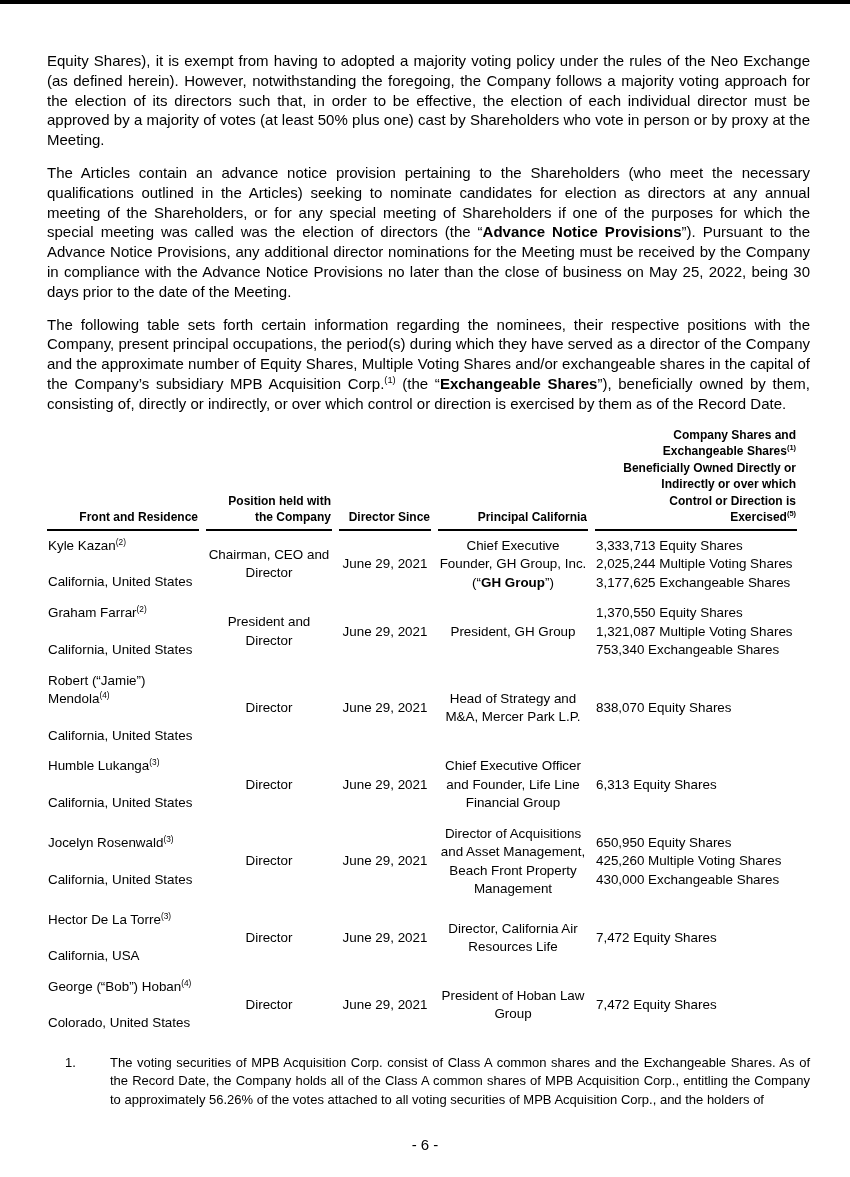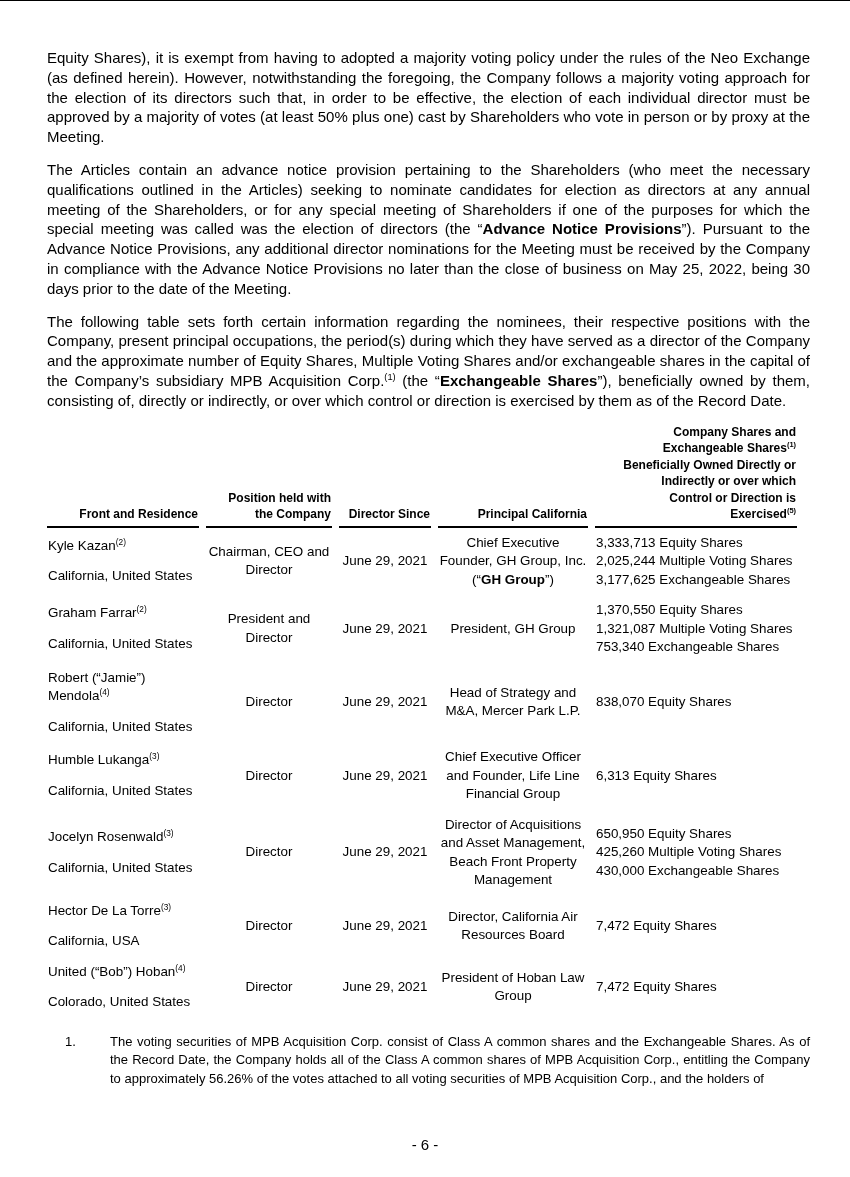--- a/index.html
+++ b/index.html
@@ -2,21 +2,21 @@
 <html><head>
 <meta charset="utf-8">
 <style>
   html, body { margin: 0; padding: 0; background: #ffffff; }
   .page {
     position: relative;
     width: 850px;
     height: 1177px;
     box-sizing: border-box;
     background: #ffffff;
-    border-top: 1px solid #000000;
+    border-top: 4px solid #000000;
     padding: 47px 40px 0 47px;
     overflow: hidden;
     font-family: "Liberation Sans", sans-serif;
     color: #000000;
   }
   p.body-par {
     font-size: 15px;
     line-height: 19.8px;
     text-align: justify;
     margin: 0 0 13px 0;
@@ -43,21 +43,21 @@
     border-bottom: 2px solid #000000;
     white-space: pre-line;
   }
   table.nominees td {
     font-size: 13.4px;
     line-height: 18.5px;
     vertical-align: middle;
     padding: 6px 1px;
   }
   td.c-name { text-align: left; }
-  td.c-name .residence { margin-top: 12px; }
+  td.c-name .residence { margin-top: 18px; }
   td.c-pos, td.c-since, td.c-occ { text-align: center; }
   td.c-shares {
     text-align: left;
     white-space: pre-line;
     line-height: 19.5px;
   }
   .col-name   { width: 152px; }
   .col-pos    { width: 126px; }
   .col-since  { width: 92px;  }
   .col-occ    { width: 150px; }
@@ -181,26 +181,26 @@
 425,260 Multiple Voting Shares
 430,000 Exchangeable Shares</td>
       </tr>
       <tr>
         <td class="c-name">
           <div class="nm"><span>Hector De La Torre</span><sup>(3)</sup></div>
           <div class="residence">California, USA</div>
         </td>
         <td class="c-pos">Director</td>
         <td class="c-since">June 29, 2021</td>
-        <td class="c-occ"><span>Director, California Air Resources Board</span></td>
+        <td class="c-occ"><span>Director, California Air Resources Life</span></td>
         <td class="c-shares">7,472 Equity Shares</td>
       </tr>
       <tr>
         <td class="c-name">
-          <div class="nm"><span>United (“Bob”) Hoban</span><sup>(4)</sup></div>
+          <div class="nm"><span>George (“Bob”) Hoban</span><sup>(4)</sup></div>
           <div class="residence">Colorado, United States</div>
         </td>
         <td class="c-pos">Director</td>
         <td class="c-since">June 29, 2021</td>
         <td class="c-occ"><span>President of Hoban Law Group</span></td>
         <td class="c-shares">7,472 Equity Shares</td>
       </tr>
     </tbody>
   </table>
 

